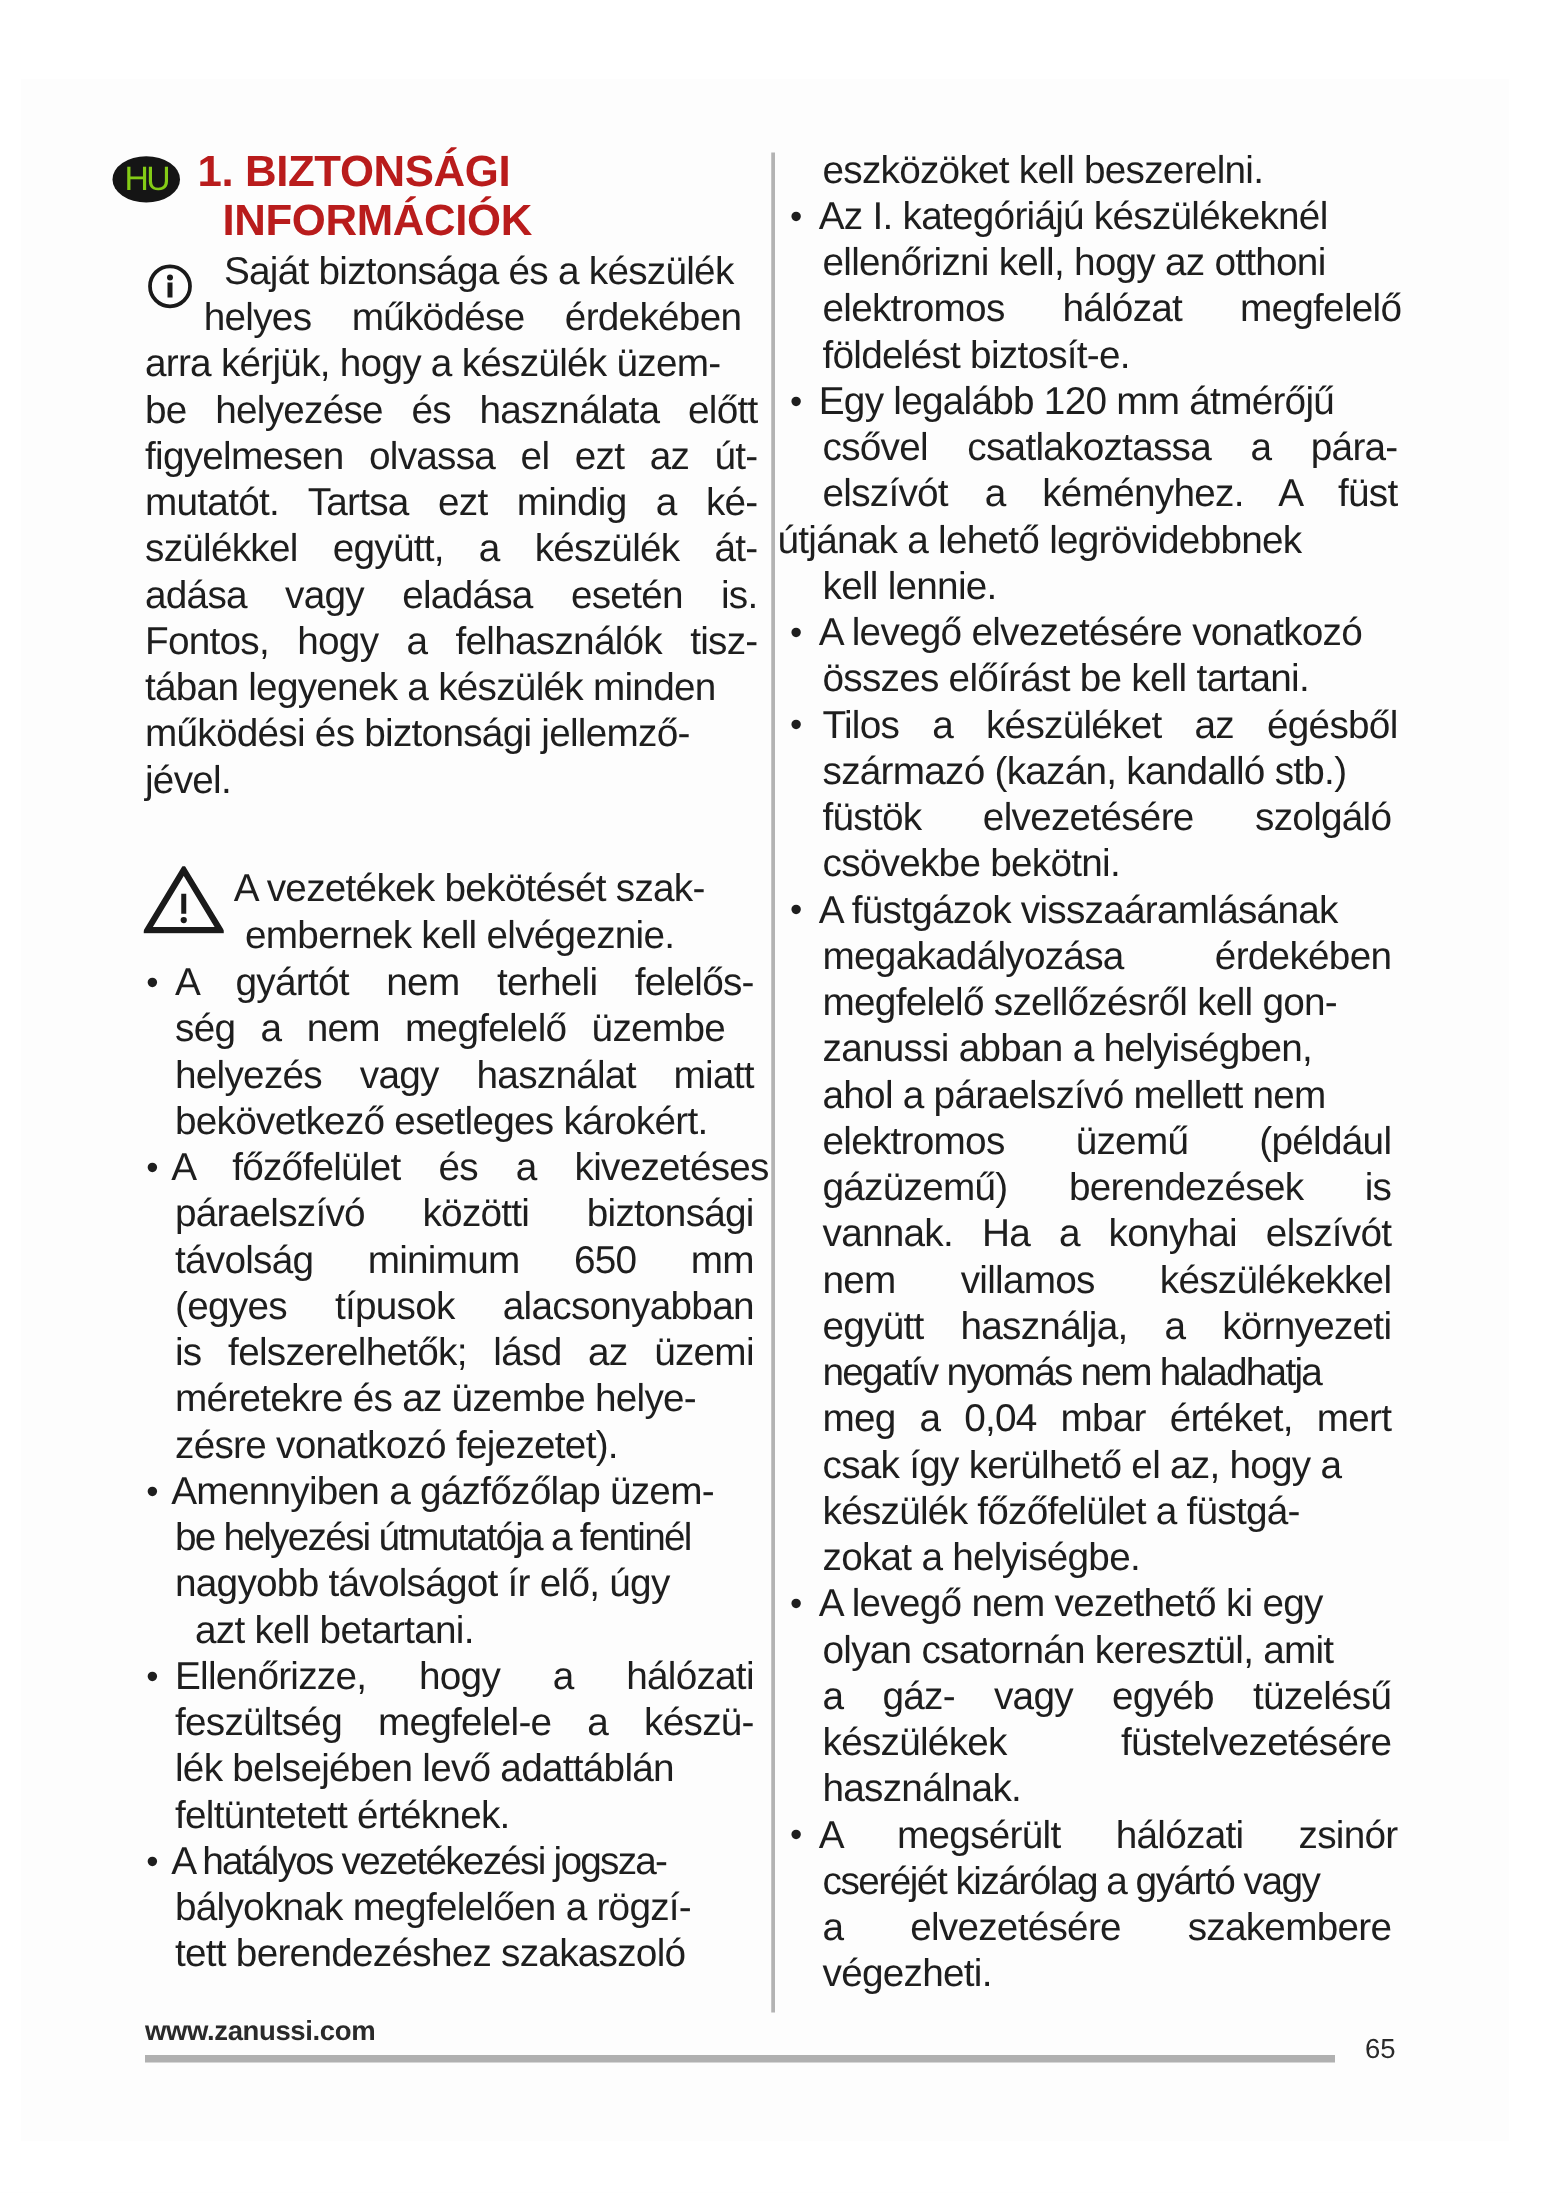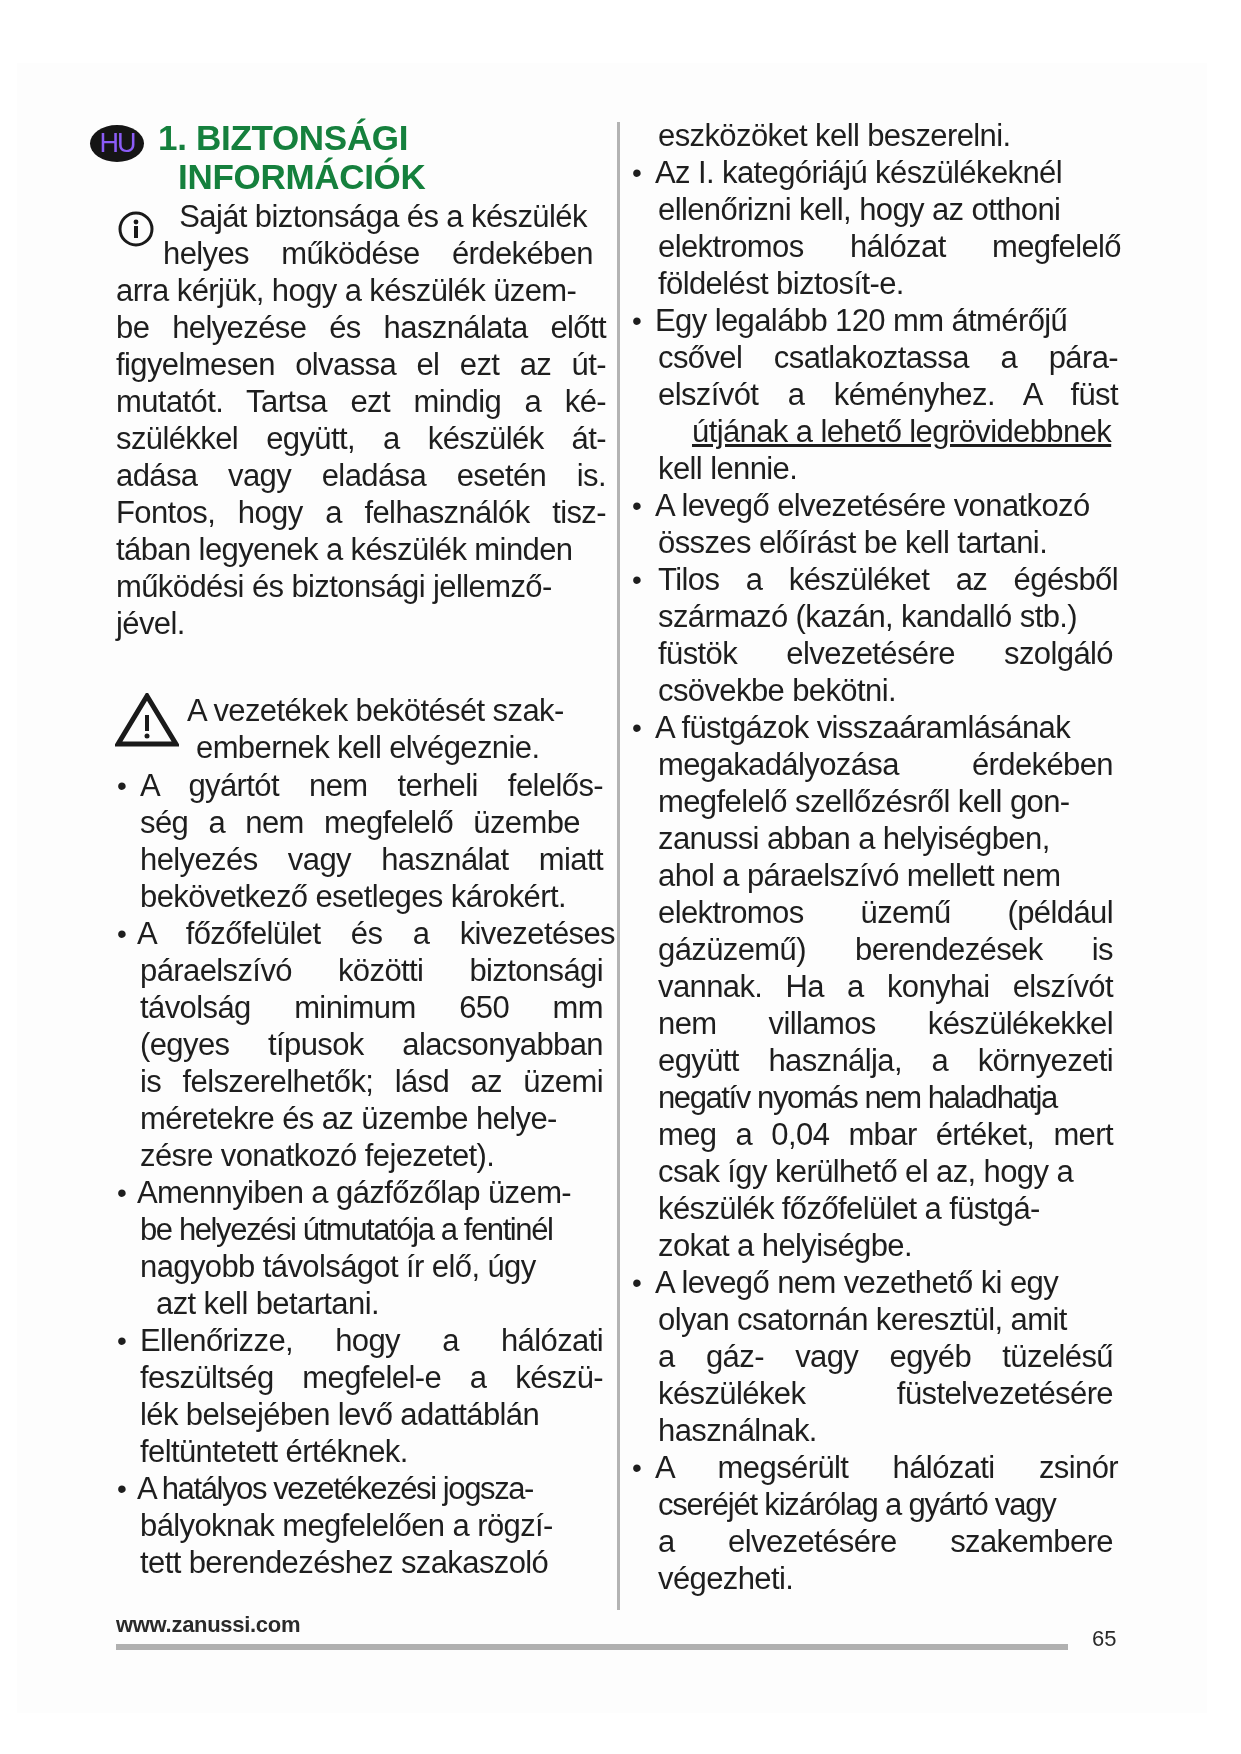--- a/index.html
+++ b/index.html
@@ -14,25 +14,25 @@
     background: #fdfdfd;
   }
   .line {
     position: absolute; white-space: nowrap;
     font-size: 31px; line-height: 36px; letter-spacing: -0.6px;
     transform-origin: left top;
   }
   .line.just { text-align: justify; text-align-last: justify; white-space: normal; }
   .title {
     position: absolute; font-weight: bold; font-size: 35px; line-height: 40px;
-    color: #15803d; letter-spacing: -0.3px; white-space: nowrap;
+    color: #b91c1c; letter-spacing: -0.3px; white-space: nowrap;
   }
   .hu-badge {
     position: absolute; left: 90px; top: 125px; width: 54px; height: 37px;
-    background: #151515; border-radius: 50%; color: #8b5cf6;
+    background: #151515; border-radius: 50%; color: #84cc16;
     font-size: 27px; line-height: 37px; text-align: center; letter-spacing: -2px;
     font-family: "Liberation Sans", sans-serif;
   }
   .info-icon { position: absolute; left: 117px; top: 210px; width: 38px; height: 38px; }
   .warn-icon { position: absolute; left: 115px; top: 693px; width: 64px; height: 54px; }
   .bullet {
     position: absolute; font-size: 28px; line-height: 36px;
   }
   .divider {
     position: absolute; left: 617px; top: 122px; width: 3px; height: 1488px; background: #b3b3b3;
@@ -144,21 +144,21 @@
     <div class="line" style="left:658px; top:192px;">ellenőrizni kell, hogy az otthoni</div>
     <div class="line just" style="left:658px; top:229px; width:463px;">elektromos hálózat megfelelő</div>
     <div class="line" style="left:658px; top:266px;">földelést biztosít-e.</div>
   </div>
 
   <div>
     <span class="bullet" style="left:632px; top:303px;">•</span>
     <div class="line" style="left:655px; top:303px;">Egy legalább 120 mm átmérőjű</div>
     <div class="line just" style="left:658px; top:340px; width:460px;">csővel csatlakoztassa a pára-</div>
     <div class="line just" style="left:658px; top:377px; width:460px;">elszívót a kéményhez. A füst</div>
-    <div class="line" style="left:692px; top:414px;text-decoration:underline;">útjának a lehető legrövidebbnek</div>
+    <div class="line" style="left:622px; top:414px;">útjának a lehető legrövidebbnek</div>
     <div class="line" style="left:658px; top:451px;">kell lennie.</div>
   </div>
 
   <div>
     <span class="bullet" style="left:632px; top:488px;">•</span>
     <div class="line" style="left:655px; top:488px;">A levegő elvezetésére vonatkozó</div>
     <div class="line" style="left:658px; top:525px;">összes előírást be kell tartani.</div>
   </div>
 
   <div>

